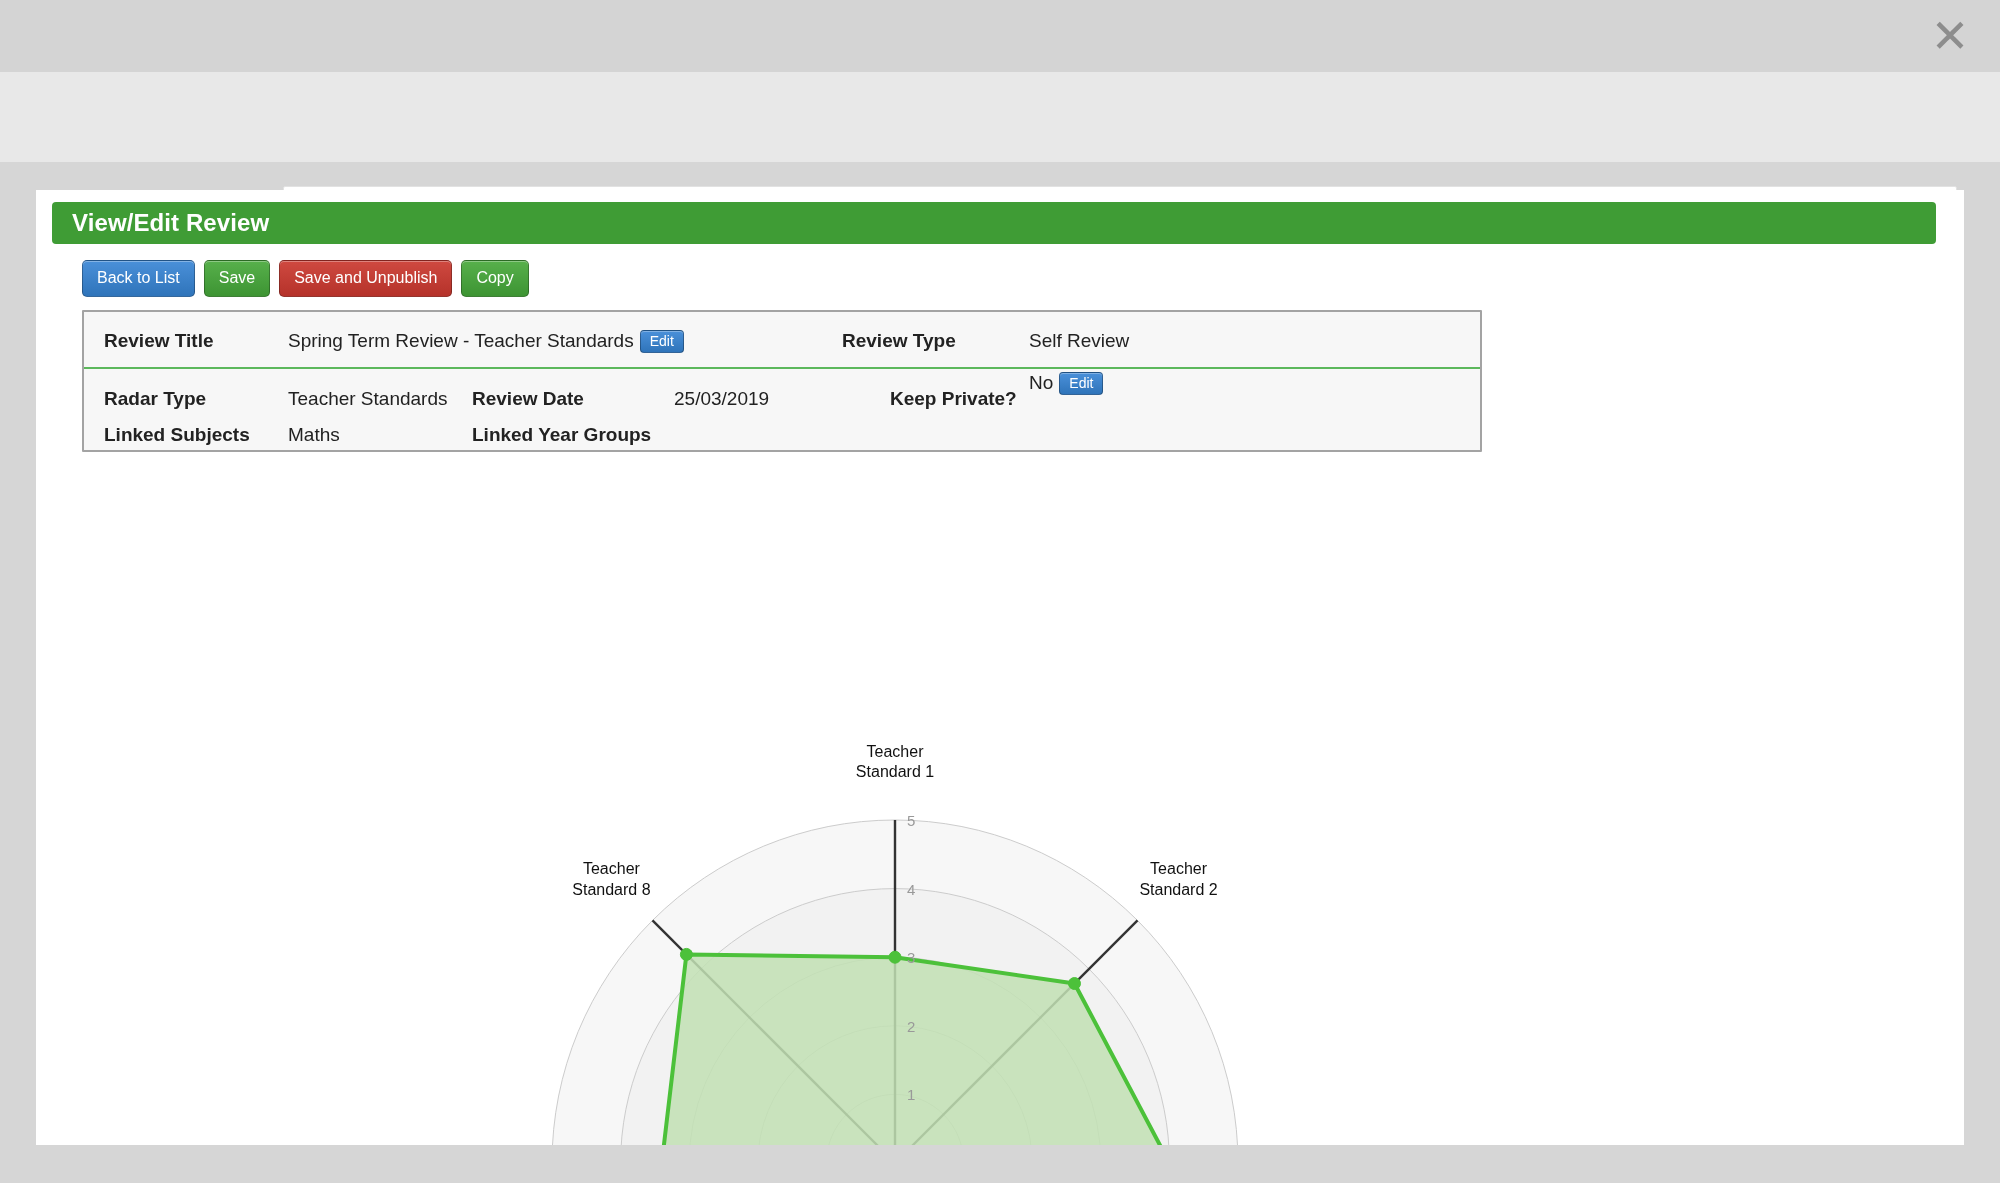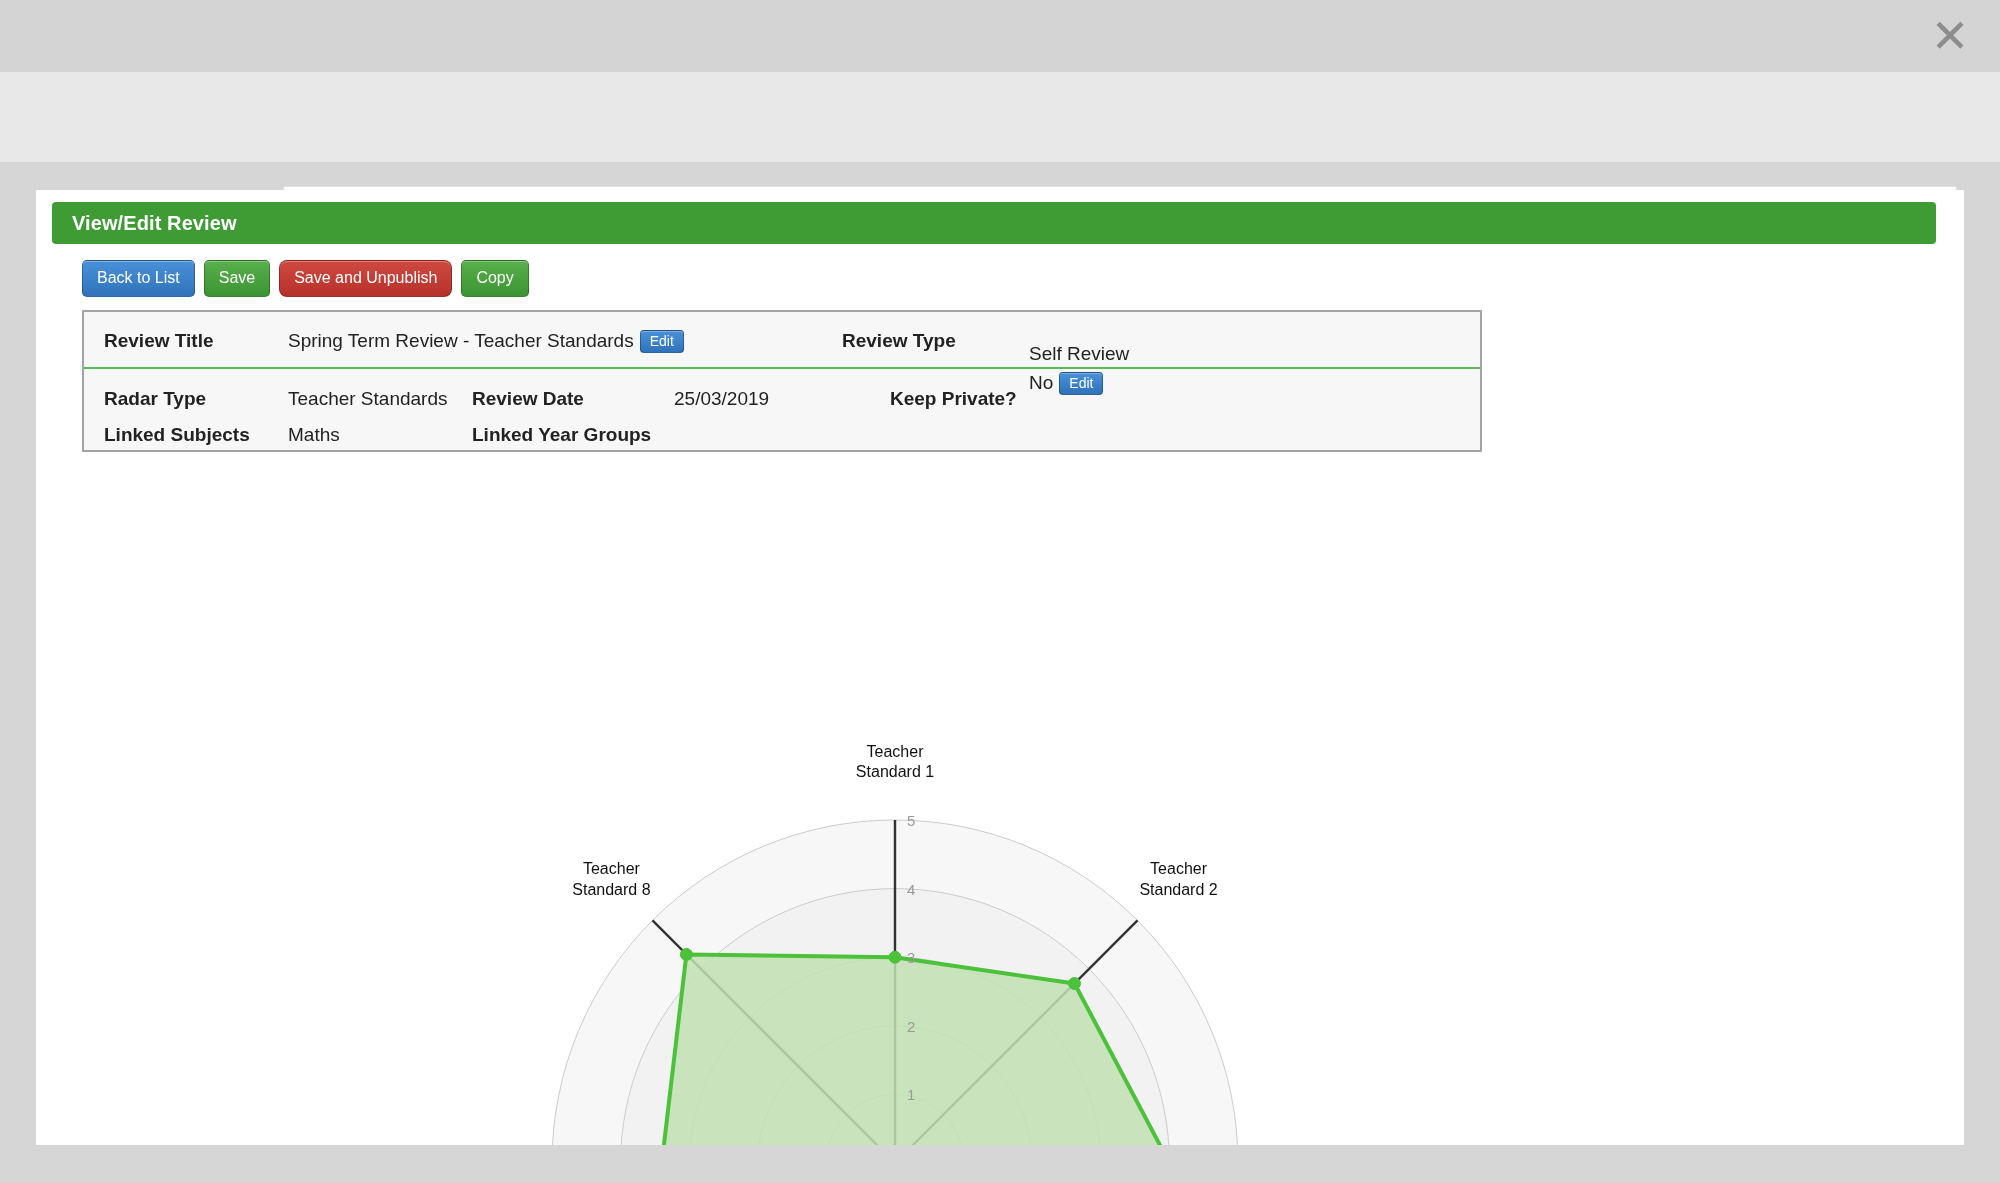--- a/index.html
+++ b/index.html
@@ -38,35 +38,35 @@
   .page{
     position:absolute;left:36px;top:190px;width:1928px;height:955px;
     background:#ffffff;overflow:hidden;
   }
   .page-header{
     position:absolute;left:16px;top:12px;width:1884px;height:42px;
     background:#3f9c35;border-radius:4px;
     display:flex;align-items:center;
   }
   .page-header h1{
-    margin:0 0 0 20px;color:#fff;font-size:20px;font-weight:bold;
+    margin:0 0 0 20px;color:#fff;font-size:24px;font-weight:bold;
     letter-spacing:.1px;
   }
   .toolbar{
     position:absolute;left:46px;top:70px;display:flex;align-items:flex-start;gap:9px;
   }
   .btn{
     border:1px solid rgba(0,0,0,.28);border-radius:5px;
     color:#fff;font-size:16px;padding:9px 14px 10px;cursor:pointer;
     line-height:1;text-align:center;
     box-shadow:inset 0 1px 0 rgba(255,255,255,.32);
   }
   .btn-blue{background:linear-gradient(#4a90d9,#2f74ba);}
   .btn-green{background:linear-gradient(#57b04b,#3d9433);}
-  .btn-red{background:linear-gradient(#cf4940,#b5322a);border-radius:8px;}
+  .btn-red{background:linear-gradient(#cf4940,#b5322a);}
   .detailbox{
     position:absolute;left:46px;top:120px;width:1400px;height:142px;
     border:2px solid #a3a3a3;border-radius:1px;background:#f7f7f7;
     box-sizing:border-box;
   }
   .row1{
     position:absolute;left:0;top:0;width:100%;height:57px;
     border-bottom:2px solid #5cb85c;box-sizing:border-box;
   }
   .cell{position:absolute;font-size:19px;color:#222;white-space:nowrap;}
@@ -119,21 +119,21 @@
   </div>
 
   <div class="detailbox">
     <div class="row1"></div>
 
     <div class="cell lbl" style="left:20px;top:18px;">Review Title</div>
     <div class="cell" style="left:204px;top:18px;">
       <span>Spring Term Review - Teacher Standards</span><span class="mini-btn">Edit</span>
     </div>
     <div class="cell lbl" style="left:758px;top:18px;">Review Type</div>
-    <div class="cell" style="left:945px;top:18px;margin-top:13px;">Self Review</div>
+    <div class="cell" style="left:945px;top:18px;">Self Review</div>
 
     <div class="cell lbl" style="left:20px;top:76px;">Radar Type</div>
     <div class="cell" style="left:204px;top:76px;">Teacher Standards</div>
     <div class="cell lbl" style="left:388px;top:76px;">Review Date</div>
     <div class="cell" style="left:590px;top:76px;">25/03/2019</div>
     <div class="cell lbl" style="left:758px;top:76px;margin-left:48px;">Keep Private?</div>
     <div class="cell" style="left:945px;top:60px;">
       <span>No</span><span class="mini-btn">Edit</span>
     </div>
 

